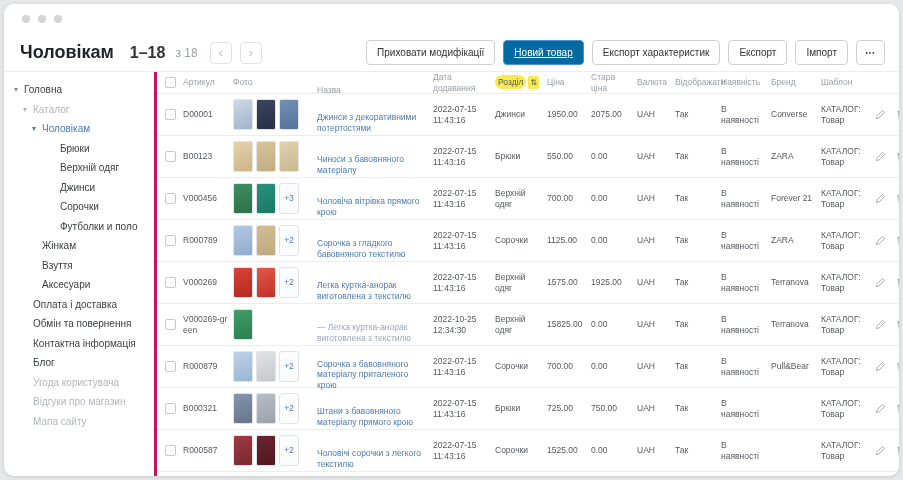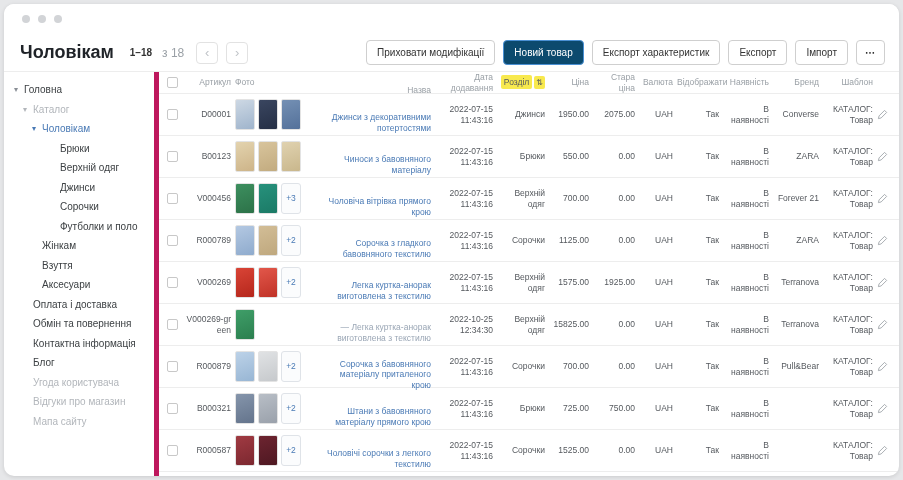--- a/index.html
+++ b/index.html
@@ -16,45 +16,45 @@
     box-shadow:0 1px 4px rgba(0,0,0,.12);
     display:flex; flex-direction:column;
   }
   
   .topbar { height:30px; flex:0 0 30px; display:flex; align-items:center; padding-left:18px; gap:8px; background:#fff; }
   .dot { width:8px; height:8px; border-radius:50%; background:#d2d4d7; display:inline-block; }
 
   
   .titlebar { height:38px; flex:0 0 38px; display:flex; align-items:center; padding:0 14px; gap:8px; border-bottom:1px solid #ededed; }
   .page-title { font-size:18px; font-weight:700; color:#1f2328; margin:0 8px 0 2px; }
-  .pg-range { font-size:10px; color:#333; font-weight:700; }
+  .pg-range { font-size:16px; color:#333; font-weight:700; }
   .pg-total { font-size:12px; color:#9aa0a6; margin:0 4px 0 2px; }
   .nav-btn { width:22px; height:22px; border:1px solid #e2e2e2; background:#fff; border-radius:4px; color:#c0c4c8; font-size:13px; line-height:18px; padding:0; cursor:pointer; }
   .spacer { flex:1; }
   .btn { height:25px; padding:0 10px; font-size:10px; border:1px solid #cfcfcf; background:#fff; border-radius:4px; color:#333; font-family:inherit; cursor:pointer; white-space:nowrap; }
-  .btn.primary { background:#0c4a6e; border-color:#4a90d4; color:#fff; }
+  .btn.primary { background:#0369a1; border-color:#4a90d4; color:#fff;text-decoration:underline; }
   .btn.more { padding:0 8px; font-weight:700; letter-spacing:1px; }
 
   .bodyarea { flex:1; display:flex; overflow:hidden; }
 
   
   .sidebar { width:150px; flex:0 0 150px; padding:8px 0 0 0; font-size:10px; color:#3c4043; overflow:hidden; }
   .side-item { display:flex; align-items:center; height:19.5px; cursor:pointer; white-space:nowrap; }
   .caret { width:10px; font-size:8px; color:#8a8f96; flex:0 0 10px; text-align:left; }
   .lv0 { padding-left:10px; }
   .lv1 { padding-left:19px; }
   .lv2 { padding-left:28px; }
   .lv3 { padding-left:46px; }
   .state-selected { color:#4a7ab5; }
   .state-selected .caret { color:#4a7ab5; }
   .state-muted { color:#b2b6bb; }
   .state-muted .caret { color:#b2b6bb; }
 
   
-  .content { flex:1; display:flex; flex-direction:column; overflow:hidden; border-left:5px solid #be185d;text-align:right; }
+  .content { flex:1; display:flex; flex-direction:column; overflow:hidden; border-left:3px solid #be185d; }
   .tr { display:flex; align-items:center; border-bottom:1px solid #ededed; }
   .thead-row { height:22px; flex:0 0 22px; color:#9aa0a6; font-size:8.5px; }
   .row { height:42px; flex:0 0 42px; font-size:8.5px; color:#55595e; }
   .td { padding-right:4px; line-height:1.25; }
   .c-check { width:26px; flex:0 0 26px; display:flex; justify-content:center; padding:0; }
   .c-sku { width:50px; flex:0 0 50px; word-break:break-all; }
   .c-photo { width:84px; flex:0 0 84px; display:flex; gap:3px; align-items:center; }
   .c-name { width:116px; flex:0 0 116px;margin-top:16px; }
   .c-date { width:62px; flex:0 0 62px; }
   .c-section { width:52px; flex:0 0 52px; }
@@ -64,21 +64,21 @@
   .c-disp { width:46px; flex:0 0 46px; }
   .c-avail { width:50px; flex:0 0 50px; }
   .c-brand { width:50px; flex:0 0 50px; }
   .c-tpl { width:54px; flex:0 0 54px; }
   .c-actions { flex:1; display:flex; justify-content:flex-end; gap:9px; padding-right:12px; align-items:center; }
   .cb { width:11px; height:11px; border:1px solid #c8c8c8; border-radius:2px; background:#fff; display:inline-block; }
   .thumb { width:20px; height:31px; border:1px solid #e3e3e3; border-radius:2px; display:inline-block; }
   .badge { width:20px; height:31px; border:1px solid #dfe3e8; border-radius:3px; background:#fbfcfd; color:#4a7ab5; font-size:8.5px; display:flex; align-items:center; justify-content:center; }
   .name { color:#4a7ab5; cursor:pointer; }
   .name.muted { color:#9aa6b5; }
-  .hl { background:#f8e94e; padding:2px 3px; border-radius:2px; color:#55595e; }
+  .hl { background:#f8e94e; padding:2px 3px; border-radius:7px; color:#55595e; }
   .sort-chip { background:#f8e94e; margin-left:2px; padding:2px 2px; border-radius:2px; color:#55595e; font-size:8px; cursor:pointer; }
   .icon-btn { cursor:pointer; display:inline-flex; }
 </style>
 </head>
 <body>
 
 <div class="window">
   <div class="topbar">
     <span class="dot"></span>
     <span class="dot"></span>

